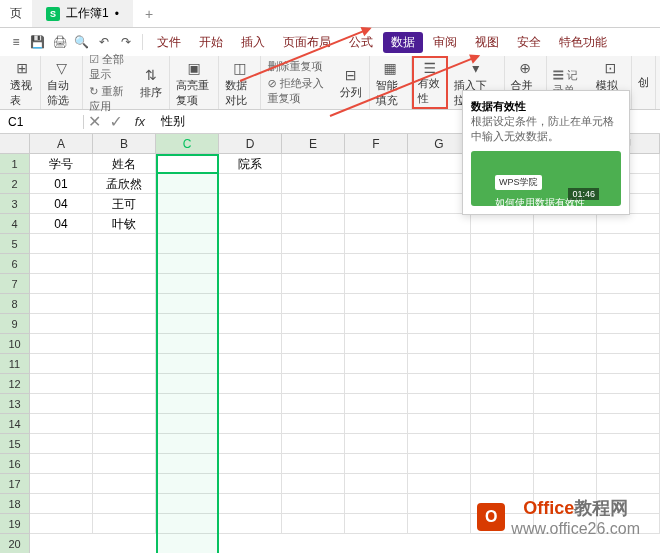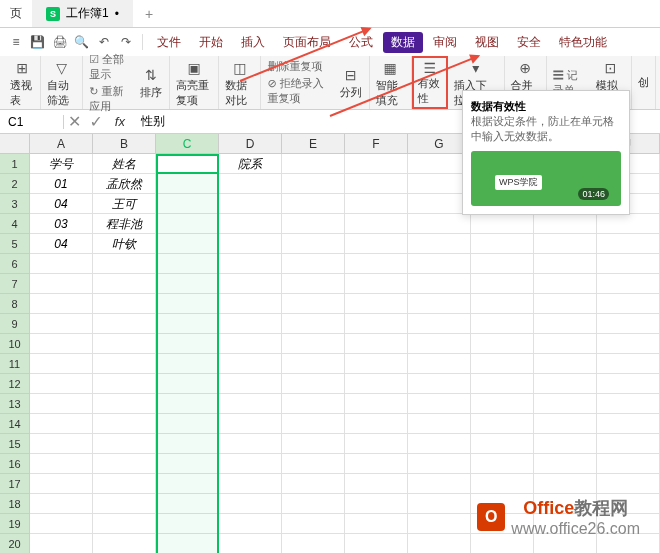--- a/index.html
+++ b/index.html
@@ -18,52 +18,52 @@
     .menu-item { padding: 2px 8px; font-size: 12px; color: #7f1d1d; }
     .menu-item.active { background: #4c1d95; color: #fff; border-radius: 3px; }
     
     .toolbar { height: 54px; background: #f5f5f5; border-bottom: 1px solid #d0d0d0; display: flex; align-items: center; padding: 0 4px; position: relative; }
     .tool-group { display: flex; flex-direction: column; align-items: center; padding: 0 6px; height: 100%; justify-content: center; font-size: 11px; color: #333; border-right: 1px solid #e0e0e0; }
     .tool-icon { width: 24px; height: 20px; display: flex; align-items: center; justify-content: center; font-size: 14px; color: #555; }
     .tool-small { display: flex; flex-direction: column; gap: 2px; font-size: 11px; color: #666; padding: 0 6px; }
     .tool-highlight { border: 2px solid #e74c3c; padding: 2px 4px; }
     
     .formula-bar { height: 24px; display: flex; align-items: center; border-bottom: 1px solid #d0d0d0; }
-    .cell-name { width: 64px; padding: 0 8px; font-size: 12px; border-right: 1px solid #d0d0d0; }
+    .cell-name { width: 84px; padding: 0 8px; font-size: 12px; border-right: 1px solid #d0d0d0; }
     .fx-icon { padding: 0 8px; font-size: 13px; font-style: italic; color: #333; }
     .formula-input { padding: 0 8px; font-size: 12px; }
     
     .sheet { position: relative; }
     .col-headers { display: flex; height: 20px; background: #f0f0f0; border-bottom: 1px solid #ccc; }
     .row-header-corner { width: 30px; border-right: 1px solid #ccc; }
     .col-header { width: 63px; text-align: center; font-size: 12px; line-height: 20px; border-right: 1px solid #ccc; color: #333; }
     .col-header.sel { background: #d0e8d0; color: #07c160; }
     
     .grid { display: flex; }
     .row-headers { display: flex; flex-direction: column; }
     .row-header { width: 30px; height: 20px; background: #f0f0f0; border-right: 1px solid #ccc; border-bottom: 1px solid #ccc; font-size: 11px; text-align: center; line-height: 20px; color: #333; }
     .row-header.sel { background: #d0e8d0; }
-    .cells { position: relative; font-style: italic; }
+    .cells { position: relative; }
     .row { display: flex; height: 20px; }
     .cell { width: 63px; height: 20px; border-right: 1px solid #e0e0e0; border-bottom: 1px solid #e0e0e0; font-size: 12px; text-align: center; line-height: 20px; }
     .col-selected { position: absolute; left: 126px; top: 0; width: 63px; height: 470px; border: 2px solid #07c160; background: rgba(7,193,96,0.05); pointer-events: none; }
     .active-cell { position: absolute; left: 126px; top: 0; width: 63px; height: 20px; border: 2px solid #07c160; background: #fff; pointer-events: none; }
     
     .arrow1 { position: absolute; left: 240px; top: 80px; width: 140px; height: 2px; background: #e74c3c; transform: rotate(-22deg); transform-origin: left; }
     .arrow1::after { content: ''; position: absolute; right: -2px; top: -4px; border-left: 10px solid #e74c3c; border-top: 5px solid transparent; border-bottom: 5px solid transparent; }
     .arrow2 { position: absolute; left: 330px; top: 115px; width: 160px; height: 2px; background: #e74c3c; transform: rotate(-22deg); transform-origin: left; }
     .arrow2::after { content: ''; position: absolute; right: -2px; top: -4px; border-left: 10px solid #e74c3c; border-top: 5px solid transparent; border-bottom: 5px solid transparent; }
     
     .tooltip { position: absolute; right: 30px; top: 90px; width: 168px; background: #fff; border: 1px solid #ccc; box-shadow: 0 2px 8px rgba(0,0,0,0.15); padding: 8px; font-size: 11px; }
     .tooltip-title { font-weight: bold; }
     .tooltip-desc { color: #666; line-height: 1.4; margin-bottom: 6px; }
     .tooltip-video { background: #4caf50; color: #fff; padding: 24px; border-radius: 3px; position: relative; height: 55px; }
     .tooltip-video-badge { background: #fff; color: #333; font-size: 9px; padding: 1px 4px; border-radius: 2px; display: inline-block; }
     .tooltip-video-title { font-size: 10px; margin-top: 6px; }
-    .tooltip-video-time { position: absolute; right: 12px; bottom: 6px; background: rgba(0,0,0,0.5); padding: 1px 4px; border-radius: 6px; font-size: 9px; }
+    .tooltip-video-time { position: absolute; right: 22px; bottom: 6px; background: rgba(0,0,0,0.5); padding: 1px 4px; border-radius: 0; font-size: 9px; }
     
     .watermark { position: absolute; right: 20px; bottom: 15px; display: flex; align-items: center; gap: 6px; }
     .wm-icon { width: 28px; height: 28px; background: #d83b01; border-radius: 4px; display: flex; align-items: center; justify-content: center; color: #fff; font-weight: bold; }
     .wm-text { font-size: 18px; font-weight: bold; }
     .wm-orange { color: #d83b01; padding-left: 12px; }
     .wm-blue { color: #737373; }
     .wm-url { font-size: 16px; color: #888; }
   </style>
 </head>
 <body>
@@ -239,32 +239,20 @@
           <div class="cell"></div>
           <div class="cell"></div>
           <div class="cell"></div>
           <div class="cell"></div>
           <div class="cell"></div>
           <div class="cell"></div>
           <div class="cell"></div>
           <div class="cell"></div>
         </div>
         <div class="row">
-          <div class="cell">03</div>
-          <div class="cell">程非池</div>
-          <div class="cell"></div>
-          <div class="cell"></div>
-          <div class="cell"></div>
-          <div class="cell"></div>
-          <div class="cell"></div>
-          <div class="cell"></div>
-          <div class="cell"></div>
-          <div class="cell"></div>
-        </div>
-        <div class="row">
           <div class="cell">04</div>
           <div class="cell">叶钦</div>
           <div class="cell"></div>
           <div class="cell"></div>
           <div class="cell"></div>
           <div class="cell"></div>
           <div class="cell"></div>
           <div class="cell"></div>
           <div class="cell"></div>
           <div class="cell"></div>
@@ -454,20 +442,21 @@
 </div>
 
 <div class="arrow1"></div>
 <div class="arrow2"></div>
 
 <div class="tooltip">
   <div class="tooltip-title">数据有效性</div>
   <div class="tooltip-desc">根据设定条件，防止在单元格中输入无效数据。</div>
   <div class="tooltip-video">
     <span class="tooltip-video-badge">WPS学院</span>
+    <div class="tooltip-video-title">如何使用数据有效性</div>
     <div class="tooltip-video-time">01:46</div>
   </div>
 </div>
 
 <div class="watermark">
   <div class="wm-icon">O</div>
   <div>
     <div class="wm-text">
       <span class="wm-orange">Office</span><span class="wm-blue">教程网</span>
     </div>

